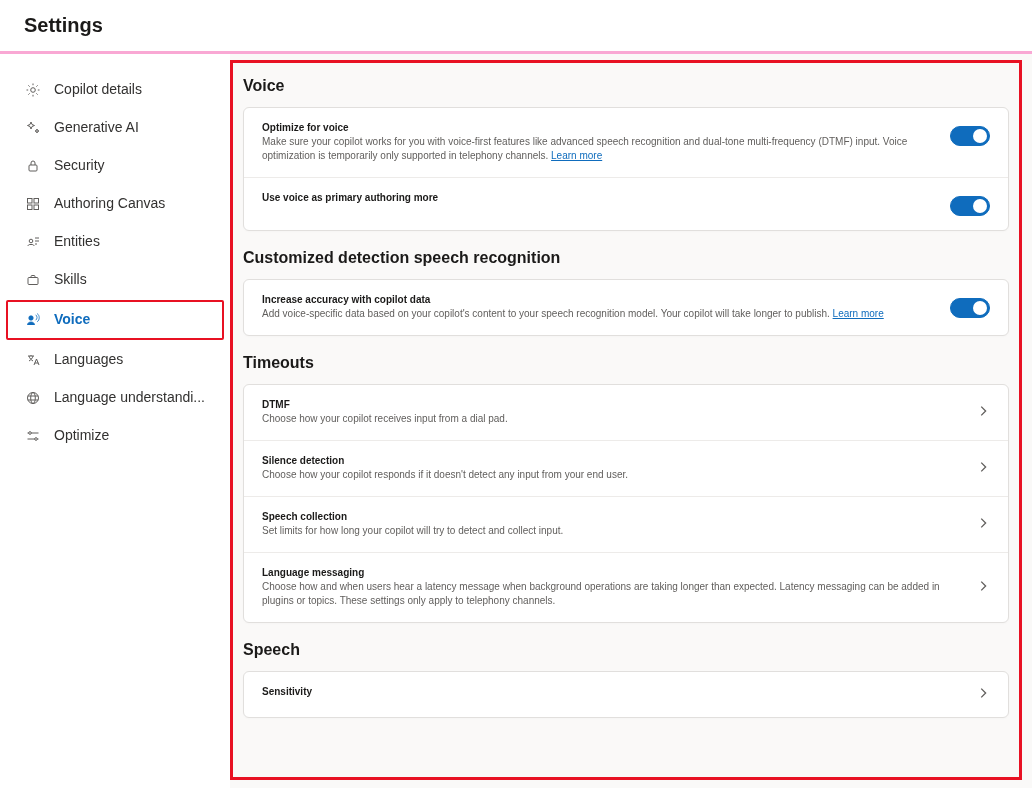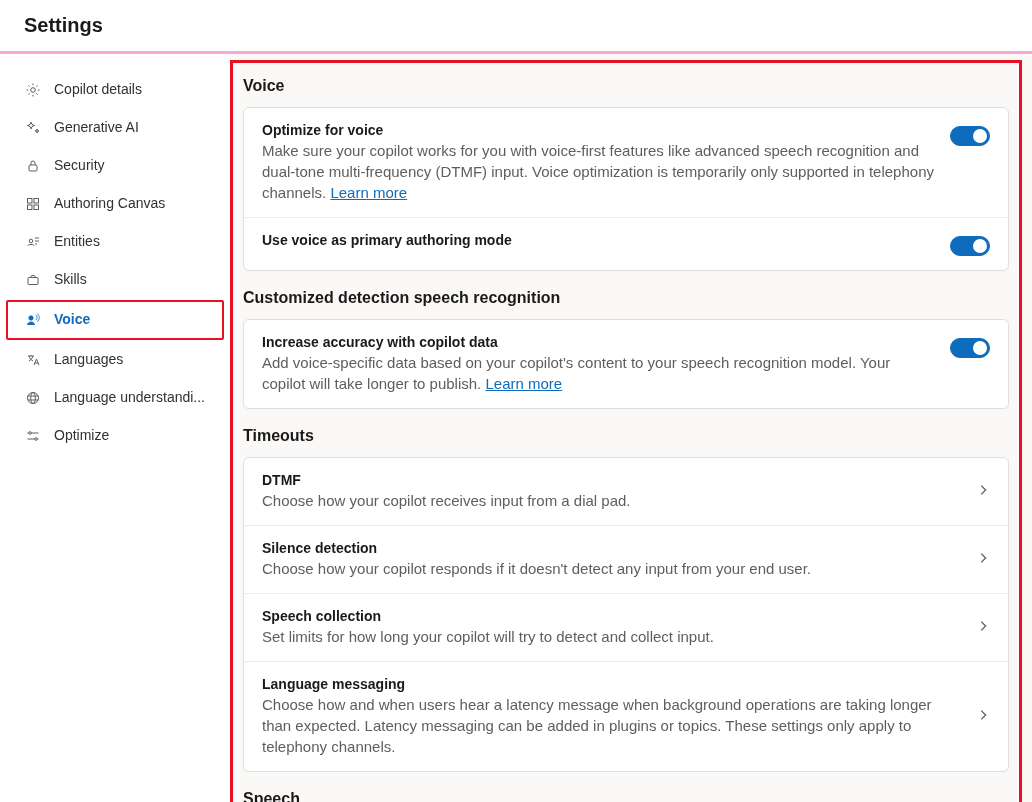--- a/index.html
+++ b/index.html
@@ -91,26 +91,26 @@
   .card-row {
     display: flex;
     align-items: flex-start;
     padding: 14px 18px;
     gap: 16px;
   }
   .card-row + .card-row { border-top: 1px solid #edebe9; }
   .card-row .text { flex: 1; }
   .card-row .text .title {
     font-weight: 600;
-    font-size: 14px;
+    font-size: 10px;
     color: #1b1a19;
     margin-bottom: 2px;
   }
   .card-row .text .desc {
-    font-size: 15px;
+    font-size: 10px;
     color: #605e5c;
     line-height: 1.4;
   }
   .card-row .desc a {
     color: #0f6cbd;
     text-decoration: underline;
   }
   .toggle {
     position: relative;
     width: 40px;
@@ -264,21 +264,21 @@
             <div class="desc">
               <span>Make sure your copilot works for you with voice-first features like advanced speech recognition and dual-tone multi-frequency (DTMF) input. Voice optimization is temporarily only supported in telephony channels. </span><a href="#">Learn more</a>
             </div>
           </div>
           <div class="toggle">
               <div class="knob"></div>
             </div>
         </div>
         <div class="card-row">
           <div class="text">
-            <div class="title">Use voice as primary authoring mode</div>
+            <div class="title">Use voice as primary authoring more</div>
           </div>
           <div class="toggle">
               <div class="knob"></div>
             </div>
         </div>
       </div>
 
       <div class="section-title section-gap">Customized detection speech recognition</div>
       <div class="card">
         <div class="card-row">

